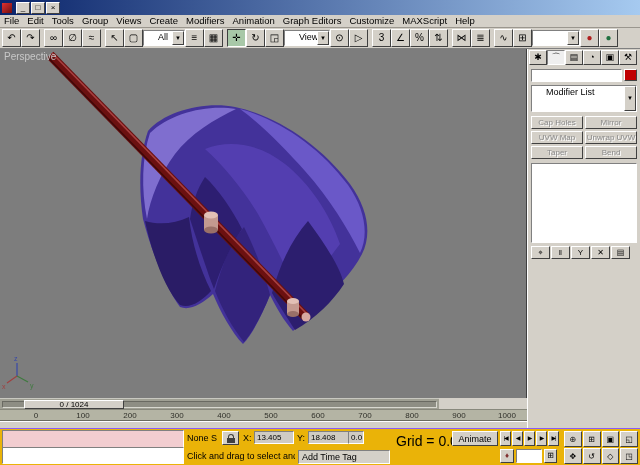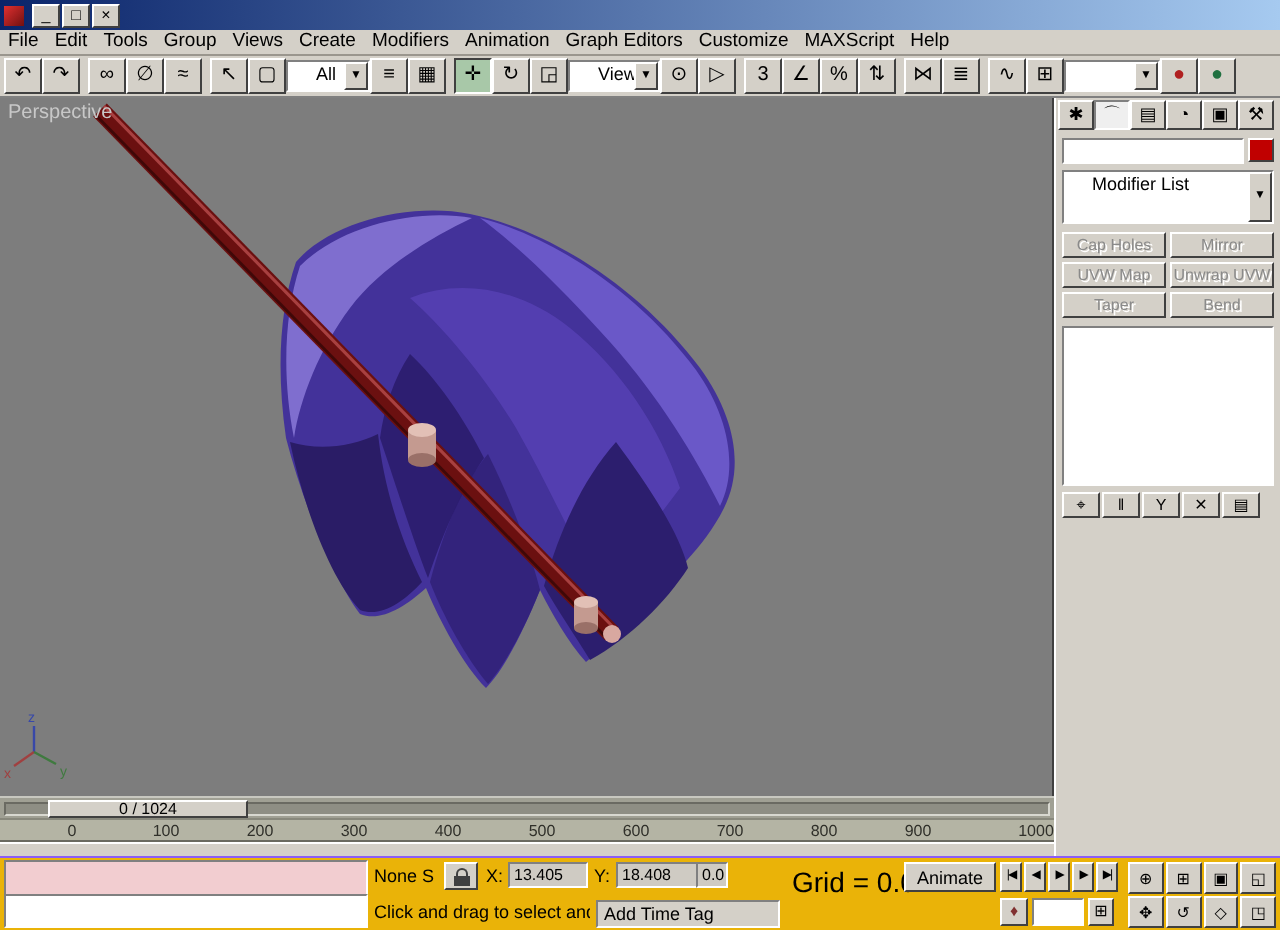--- a/index.html
+++ b/index.html
@@ -44,21 +44,21 @@
   .namefield{flex:1;height:13px}
   .swatch{width:13px;height:12px;background:#c00000;flex:0 0 auto}
   .modcombo{margin:2px 2px;height:27px}
   .modgrid{display:grid;grid-template-columns:1fr 1fr;gap:2px;padding:2px}
   .modbtn{height:13px;font-size:8px;line-height:11px;text-align:center;padding:0;color:#8a8a8a;text-shadow:1px 1px 0 #fff;white-space:nowrap;overflow:hidden}
   .stack{margin:2px;height:80px}
   .stackbtns{display:flex;gap:1px;padding:1px 2px}
   .sbtn{width:19px;height:13px;font-size:8px;line-height:11px;text-align:center;padding:0}
 
   
-  .slider-row{position:absolute;left:0;top:398px;width:527px;height:11px;background:#a0a094;border-top:1px solid #c8c8c0}
+  .slider-row{position:absolute;left:0;top:398px;width:439px;height:11px;background:#a0a094;border-top:1px solid #c8c8c0}
   .slider-track{position:absolute;left:2px;right:2px;top:2px;height:7px;border-top:1px solid #6a6a62;border-left:1px solid #6a6a62;border-right:1px solid #d8d8d0;border-bottom:1px solid #d8d8d0;background:#8e8e84}
   .slider-btn{position:absolute;left:24px;top:1px;width:100px;height:9px;font-size:8px;line-height:7px;text-align:center;padding:0}
   .trackbar{position:absolute;left:0;top:409px;width:527px;height:12px;background:#b4b4a4;border-top:1px solid #88887c;border-bottom:1px solid #6a6a60}
   .tick{position:absolute;top:1px;font-size:8px;color:#30302a;transform:translateX(-50%)}
   .chrome-strip{position:absolute;left:0;top:421px;width:527px;height:7px;background:#d4d0c8;border-top:1px solid #fff}
 
   
   .statusbar{position:absolute;left:0;top:428px;width:640px;height:37px;background:#eab308;border-top:1px solid #8b5cf6}
   .listener{position:absolute;left:2px;top:1px;width:182px;height:34px}
   .listener .pink{height:17px;background:#f2cdd0;border-top:1px solid #808080;border-left:1px solid #808080;border-right:1px solid #fff}
@@ -239,21 +239,21 @@
   <span class="tick" style="left:36px">0</span>
   <span class="tick" style="left:83px">100</span>
   <span class="tick" style="left:130px">200</span>
   <span class="tick" style="left:177px">300</span>
   <span class="tick" style="left:224px">400</span>
   <span class="tick" style="left:271px">500</span>
   <span class="tick" style="left:318px">600</span>
   <span class="tick" style="left:365px">700</span>
   <span class="tick" style="left:412px">800</span>
   <span class="tick" style="left:459px">900</span>
-  <span class="tick" style="left:518px">1000</span>
+  <span class="tick" style="left:507px">1000</span>
 </div>
 <div class="chrome-strip"></div>
 
 <div class="statusbar">
   <div class="listener">
     <div class="pink"></div>
     <div class="white"></div>
   </div>
   <span class="sel-label">None S</span>
   <button class="lock-btn raised">

